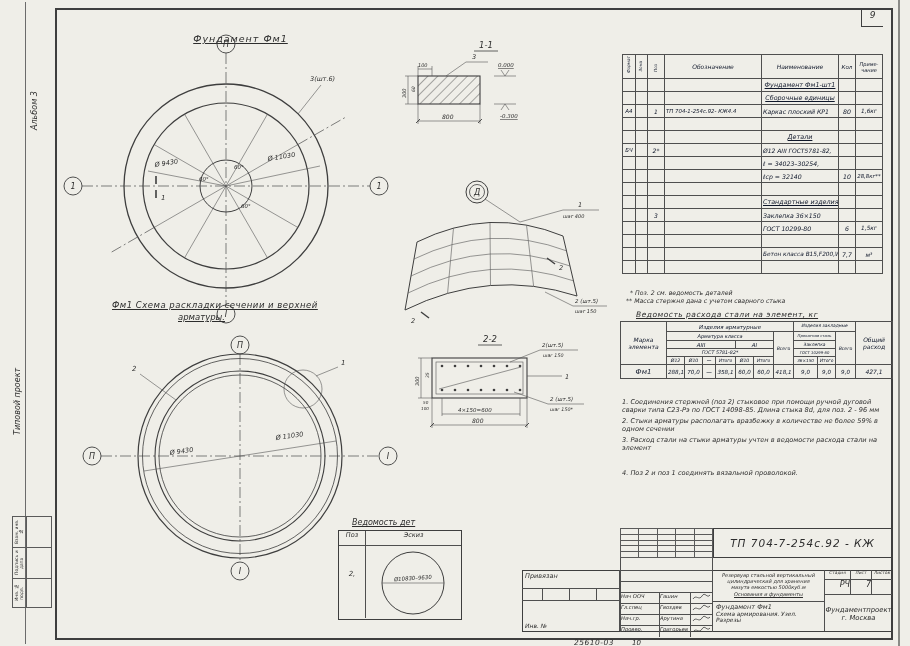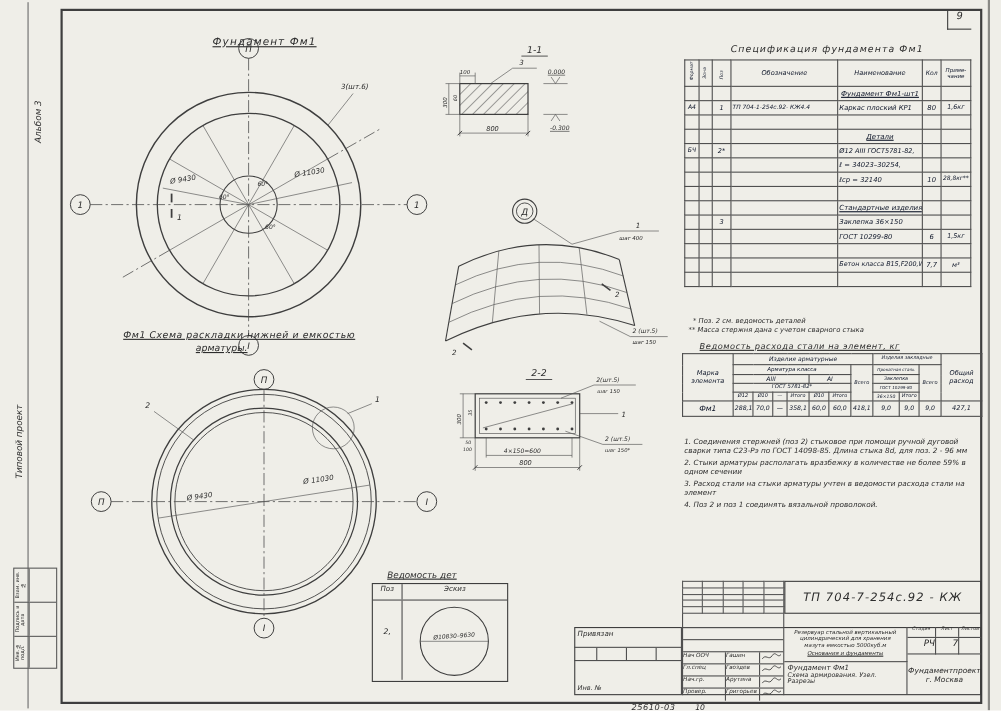--- a/index.html
+++ b/index.html
@@ -209,21 +209,21 @@
       <text x="56" y="82" font-size="5.5">4×150=600</text>
       <line class="thin" x1="30" y1="68" x2="30" y2="98"></line>
         <line class="thin" x1="125" y1="68" x2="125" y2="98"></line>
       <line class="thin" x1="30" y1="95" x2="125" y2="95"></line>
       <line class="ln" x1="28" y1="97" x2="32" y2="93" stroke-width=".9"></line>
         <line class="ln" x1="123" y1="97" x2="127" y2="93" stroke-width=".9"></line>
       <text x="70" y="93" font-size="6">800</text>
     </g>
   </svg>
 
-  <div class="abs hand u" style="left:112px;top:300px;font-size:8.5px;letter-spacing:.5px">Фм1 Схема раскладки нижней и емкостью</div>
+  <div class="abs hand u" style="left:112px;top:300px;font-size:8.5px;letter-spacing:.5px">Фм1 Схема раскладки сечении и верхней</div>
   <div class="abs hand u" style="left:178px;top:312px;font-size:8.5px">арматуры.</div>
   <svg style="left:78px;top:330px" width="330" height="270" viewBox="0 0 330 270">
     <g>
       <circle class="ln" cx="162" cy="126" r="102" stroke-width="1.2"></circle>
       <circle class="ln" cx="162" cy="126" r="97.5" stroke-width=".8"></circle>
       <circle class="ln" cx="162" cy="126" r="85" stroke-width="1.1"></circle>
       <circle class="ln" cx="162" cy="126" r="81" stroke-width=".8"></circle>
       <circle class="thin" cx="225" cy="59" r="19"></circle>
     </g>
     <g>
@@ -265,21 +265,20 @@
       <div style="flex:1;position:relative">
         <svg style="left:0;top:0" width="94" height="72" viewBox="0 0 94 72">
           <circle class="ln" cx="47" cy="37" r="31" stroke-width="1"></circle>
           <line class="thin" x1="16" y1="37" x2="78" y2="37"></line>
           <text x="47" y="34" font-size="5.4" text-anchor="middle" transform="rotate(-4 47 34)">Ø10830–9630</text>
         </svg>
       </div>
     </div>
   </div>
 
-  <div class="abs hand" style="left:622px;top:40px;width:260px;text-align:center;font-size:8.5px;letter-spacing:1px">Спецификация фундамента Фм1</div>
   <table class="abs" style="left:622px;top:54px;width:260px">
     <colgroup>
         <col style="width:13px">
         <col style="width:12px">
         <col style="width:17px">
         <col style="width:97px">
         <col style="width:77px">
         <col style="width:17px">
         <col style="width:27px">
       </colgroup>
@@ -292,20 +291,29 @@
       <th class="ctr" style="font-size:6px">Наименование</th>
       <th class="ctr" style="font-size:5.5px">Кол</th>
       <th class="ctr" style="font-size:5px;white-space:normal;line-height:6px">Приме-чание</th>
     </tr>
     <tr style="height:13px">
           <td></td>
           <td></td>
           <td></td>
           <td></td>
           <td class="ctr u" style="font-size:6.4px">Фундамент Фм1-шт1</td>
+          <td></td>
+          <td></td>
+        </tr>
+    <tr style="height:13px">
+          <td></td>
+          <td></td>
+          <td></td>
+          <td></td>
+          <td class="ctr u" style="font-size:6.4px">Сборочные единицы</td>
           <td></td>
           <td></td>
         </tr>
     <tr style="height:13px">
           <td class="ctr" style="font-size:5.5px">А4</td>
           <td></td>
           <td class="ctr" style="font-size:6px">1</td>
           <td style="font-size:5.4px">ТП 704-1-254с.92- КЖ4.4</td>
           <td style="font-size:6.2px">Каркас плоский КР1</td>
           <td class="ctr" style="font-size:6.2px">80</td>
@@ -485,21 +493,21 @@
       <td class="ctr" style="font-size:5.6px">9,0</td>
       <td class="ctr" style="font-size:5.6px">9,0</td>
       <td class="ctr" style="font-size:6px">427,1</td>
     </tr>
   </tbody>
     </table>
 
   <div class="abs hand" style="left:622px;top:398px;width:270px;font-size:6.6px;line-height:8px">
     <div style="margin-bottom:3px">1. Соединения стержней (поз 2) стыковое при помощи ручной дуговой сварки типа С23-Рэ по ГОСТ 14098-85. Длина стыка 8d, для поз. 2 - 96 мм</div>
     <div style="margin-bottom:3px">2. Стыки арматуры располагать вразбежку в количестве не более 59% в одном сечении</div>
-    <div style="margin-bottom:3px">3. Расход стали на стыки арматуры учтен в ведомости расхода стали на элемент</div>
+    <div style="margin-bottom:17px">3. Расход стали на стыки арматуры учтен в ведомости расхода стали на элемент</div>
     <div>4. Поз 2 и поз 1 соединять вязальной проволокой.</div>
   </div>
 
   <table class="abs noborder" style="left:620px;top:528px;width:93px;height:30px">
     <tbody>
         <tr>
           <td></td>
           <td></td>
           <td></td>
           <td></td>

